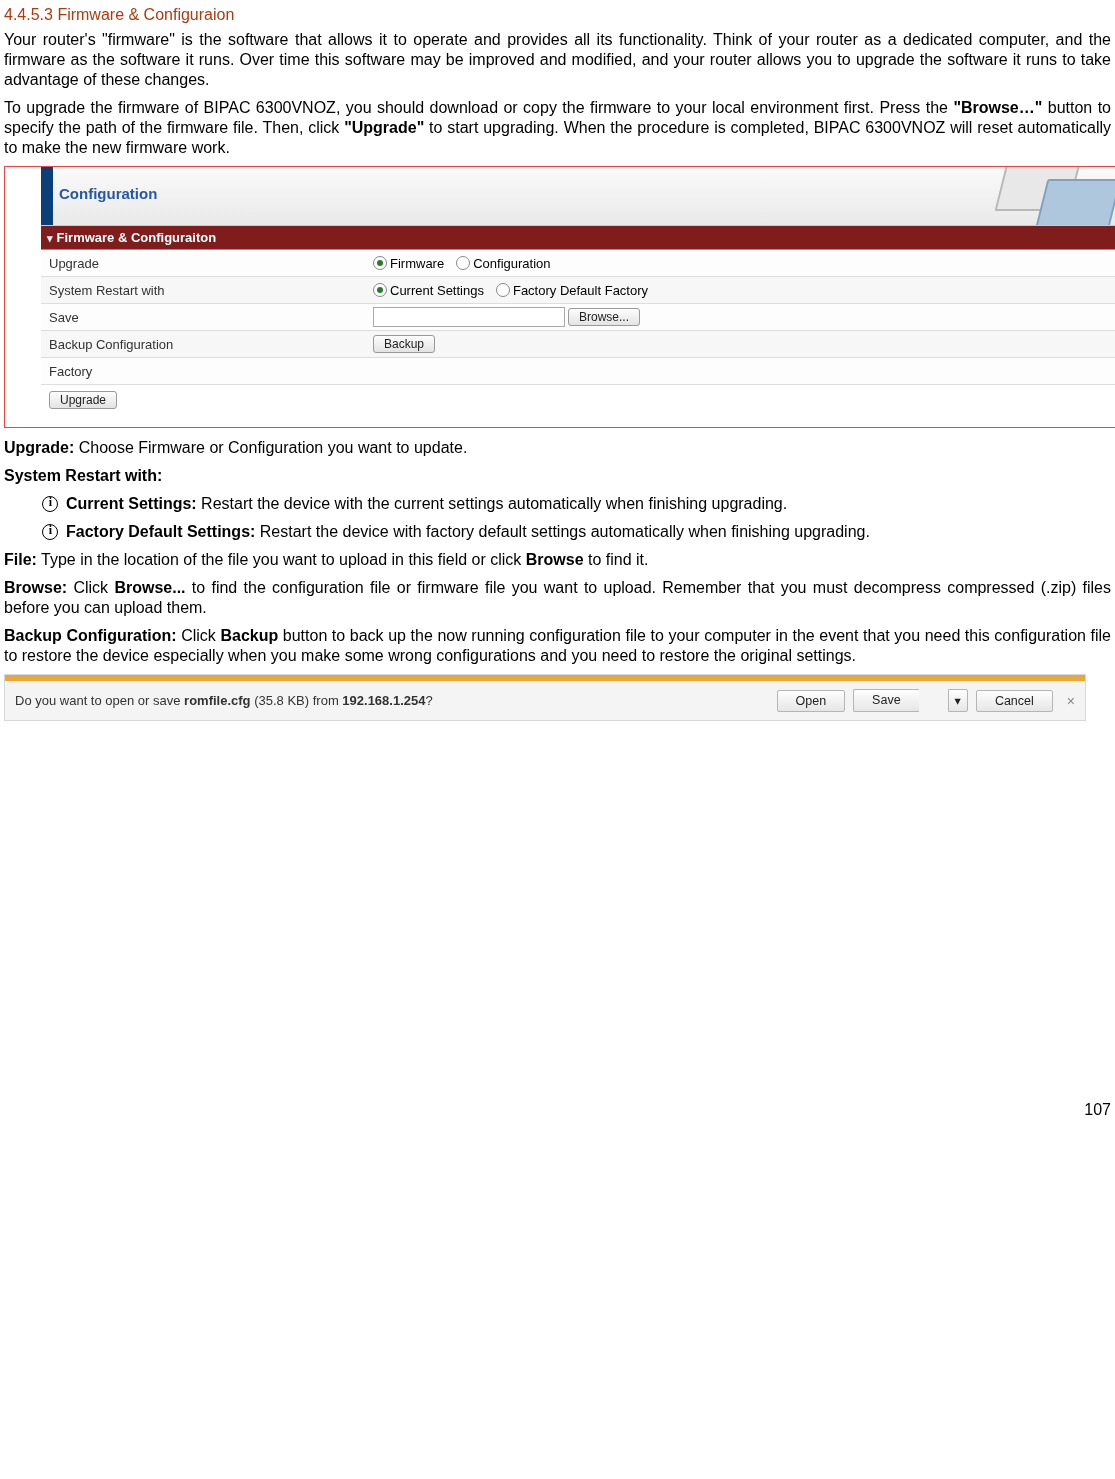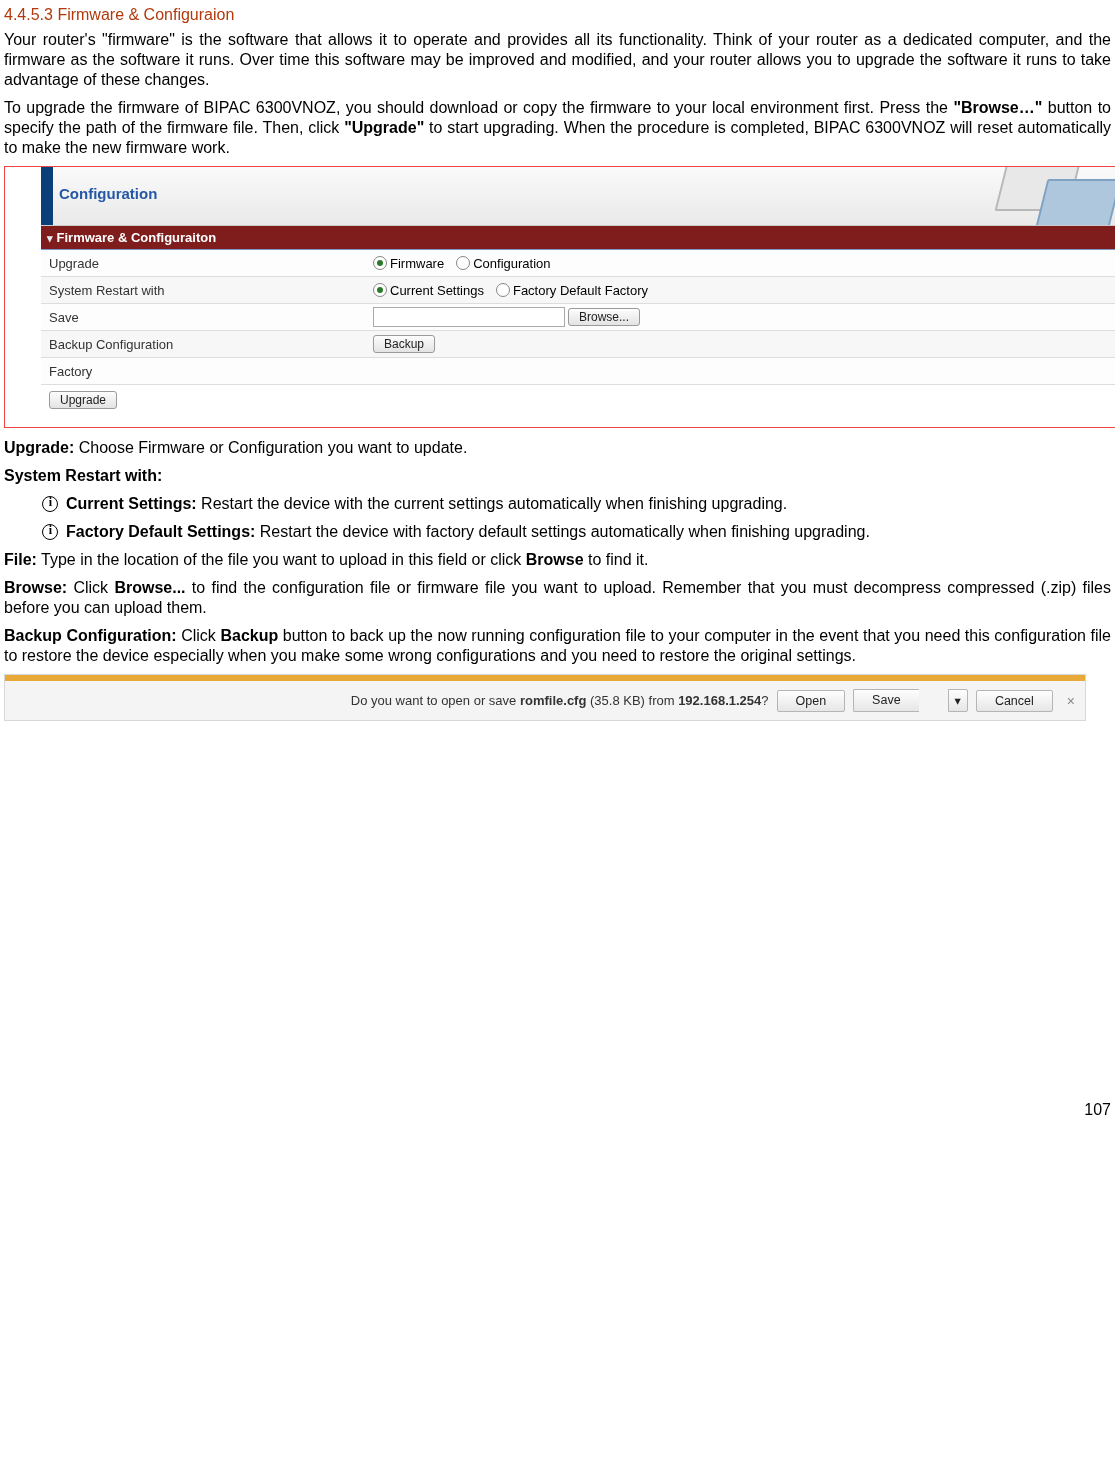--- a/index.html
+++ b/index.html
@@ -185,21 +185,20 @@
   .dl-stripe {
     height: 6px;
     background: #e8a938;
   }
   .dl-body {
     display: flex;
     align-items: center;
     padding: 8px 10px;
     gap: 8px;
     background: #f4f4f4;
-    text-align: right;
   }
   .dl-msg { flex: 1; color: #333; }
   .dl-msg .strong { font-weight: bold; }
   .dl-btn {
     padding: 3px 18px;
     background: linear-gradient(#fefefe, #e6e6e6);
     border: 1px solid #b5b5b5;
     border-radius: 2px;
     font-size: 12.5px;
     color: #222;

